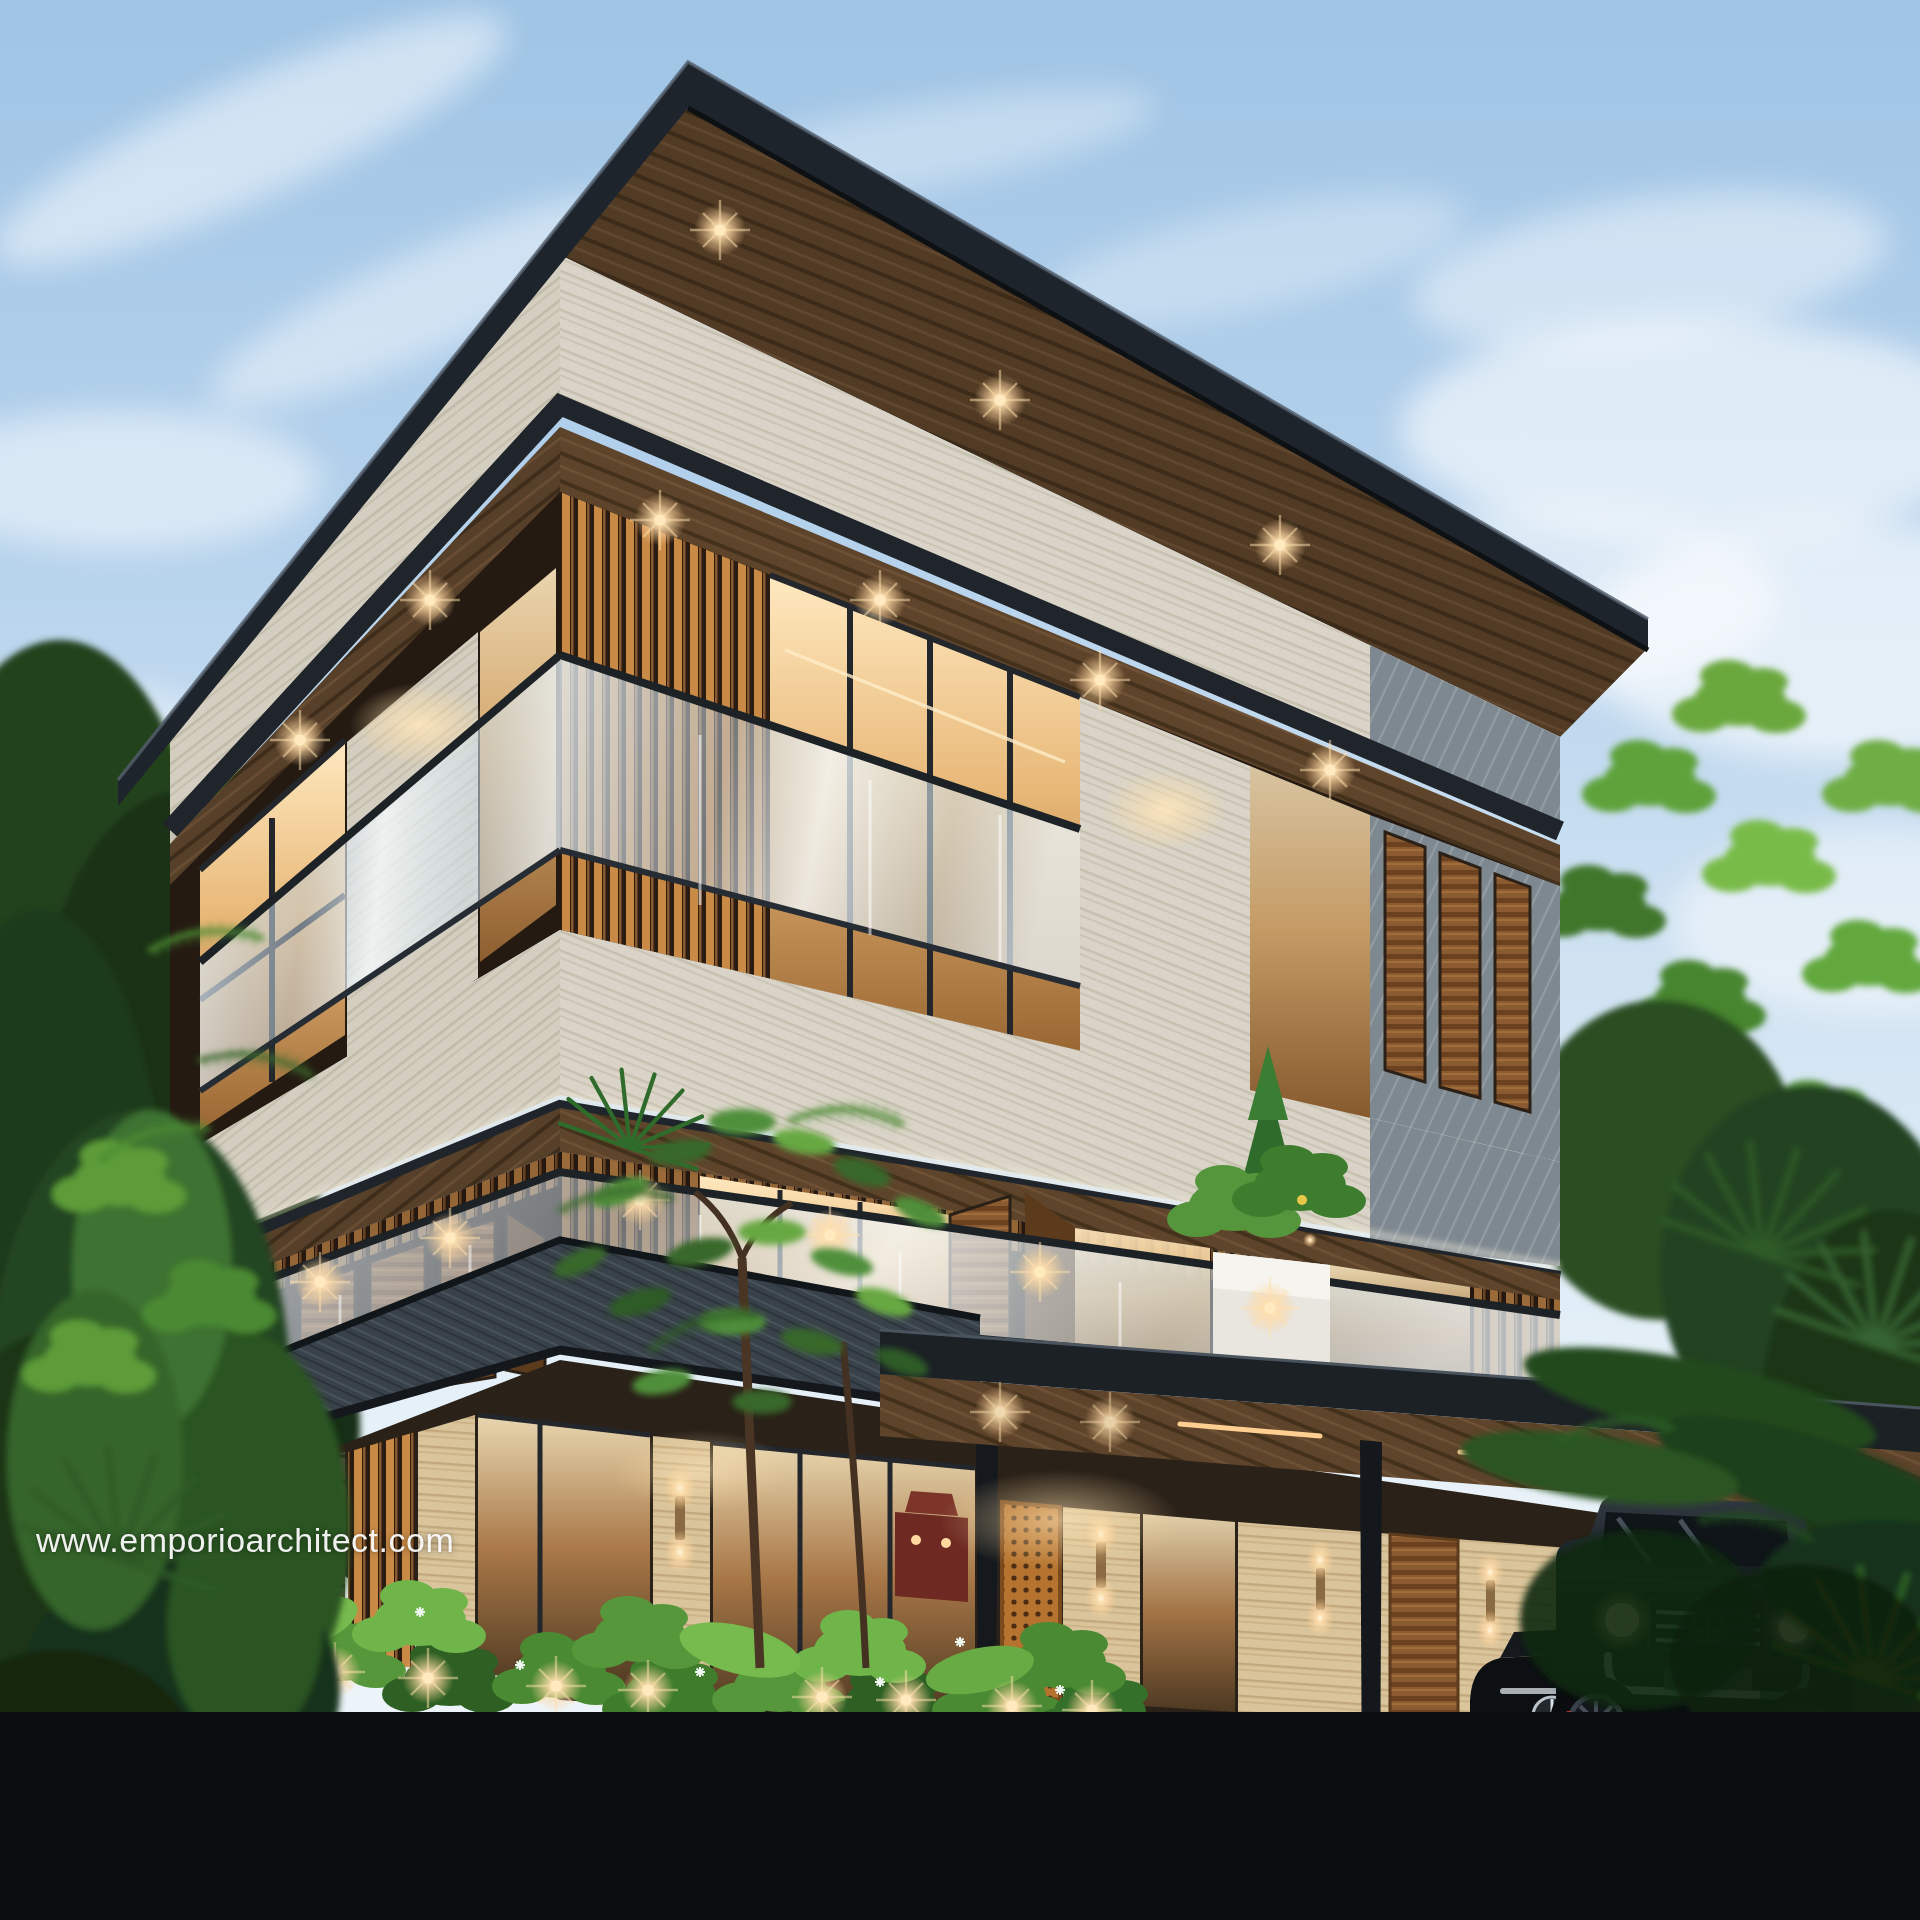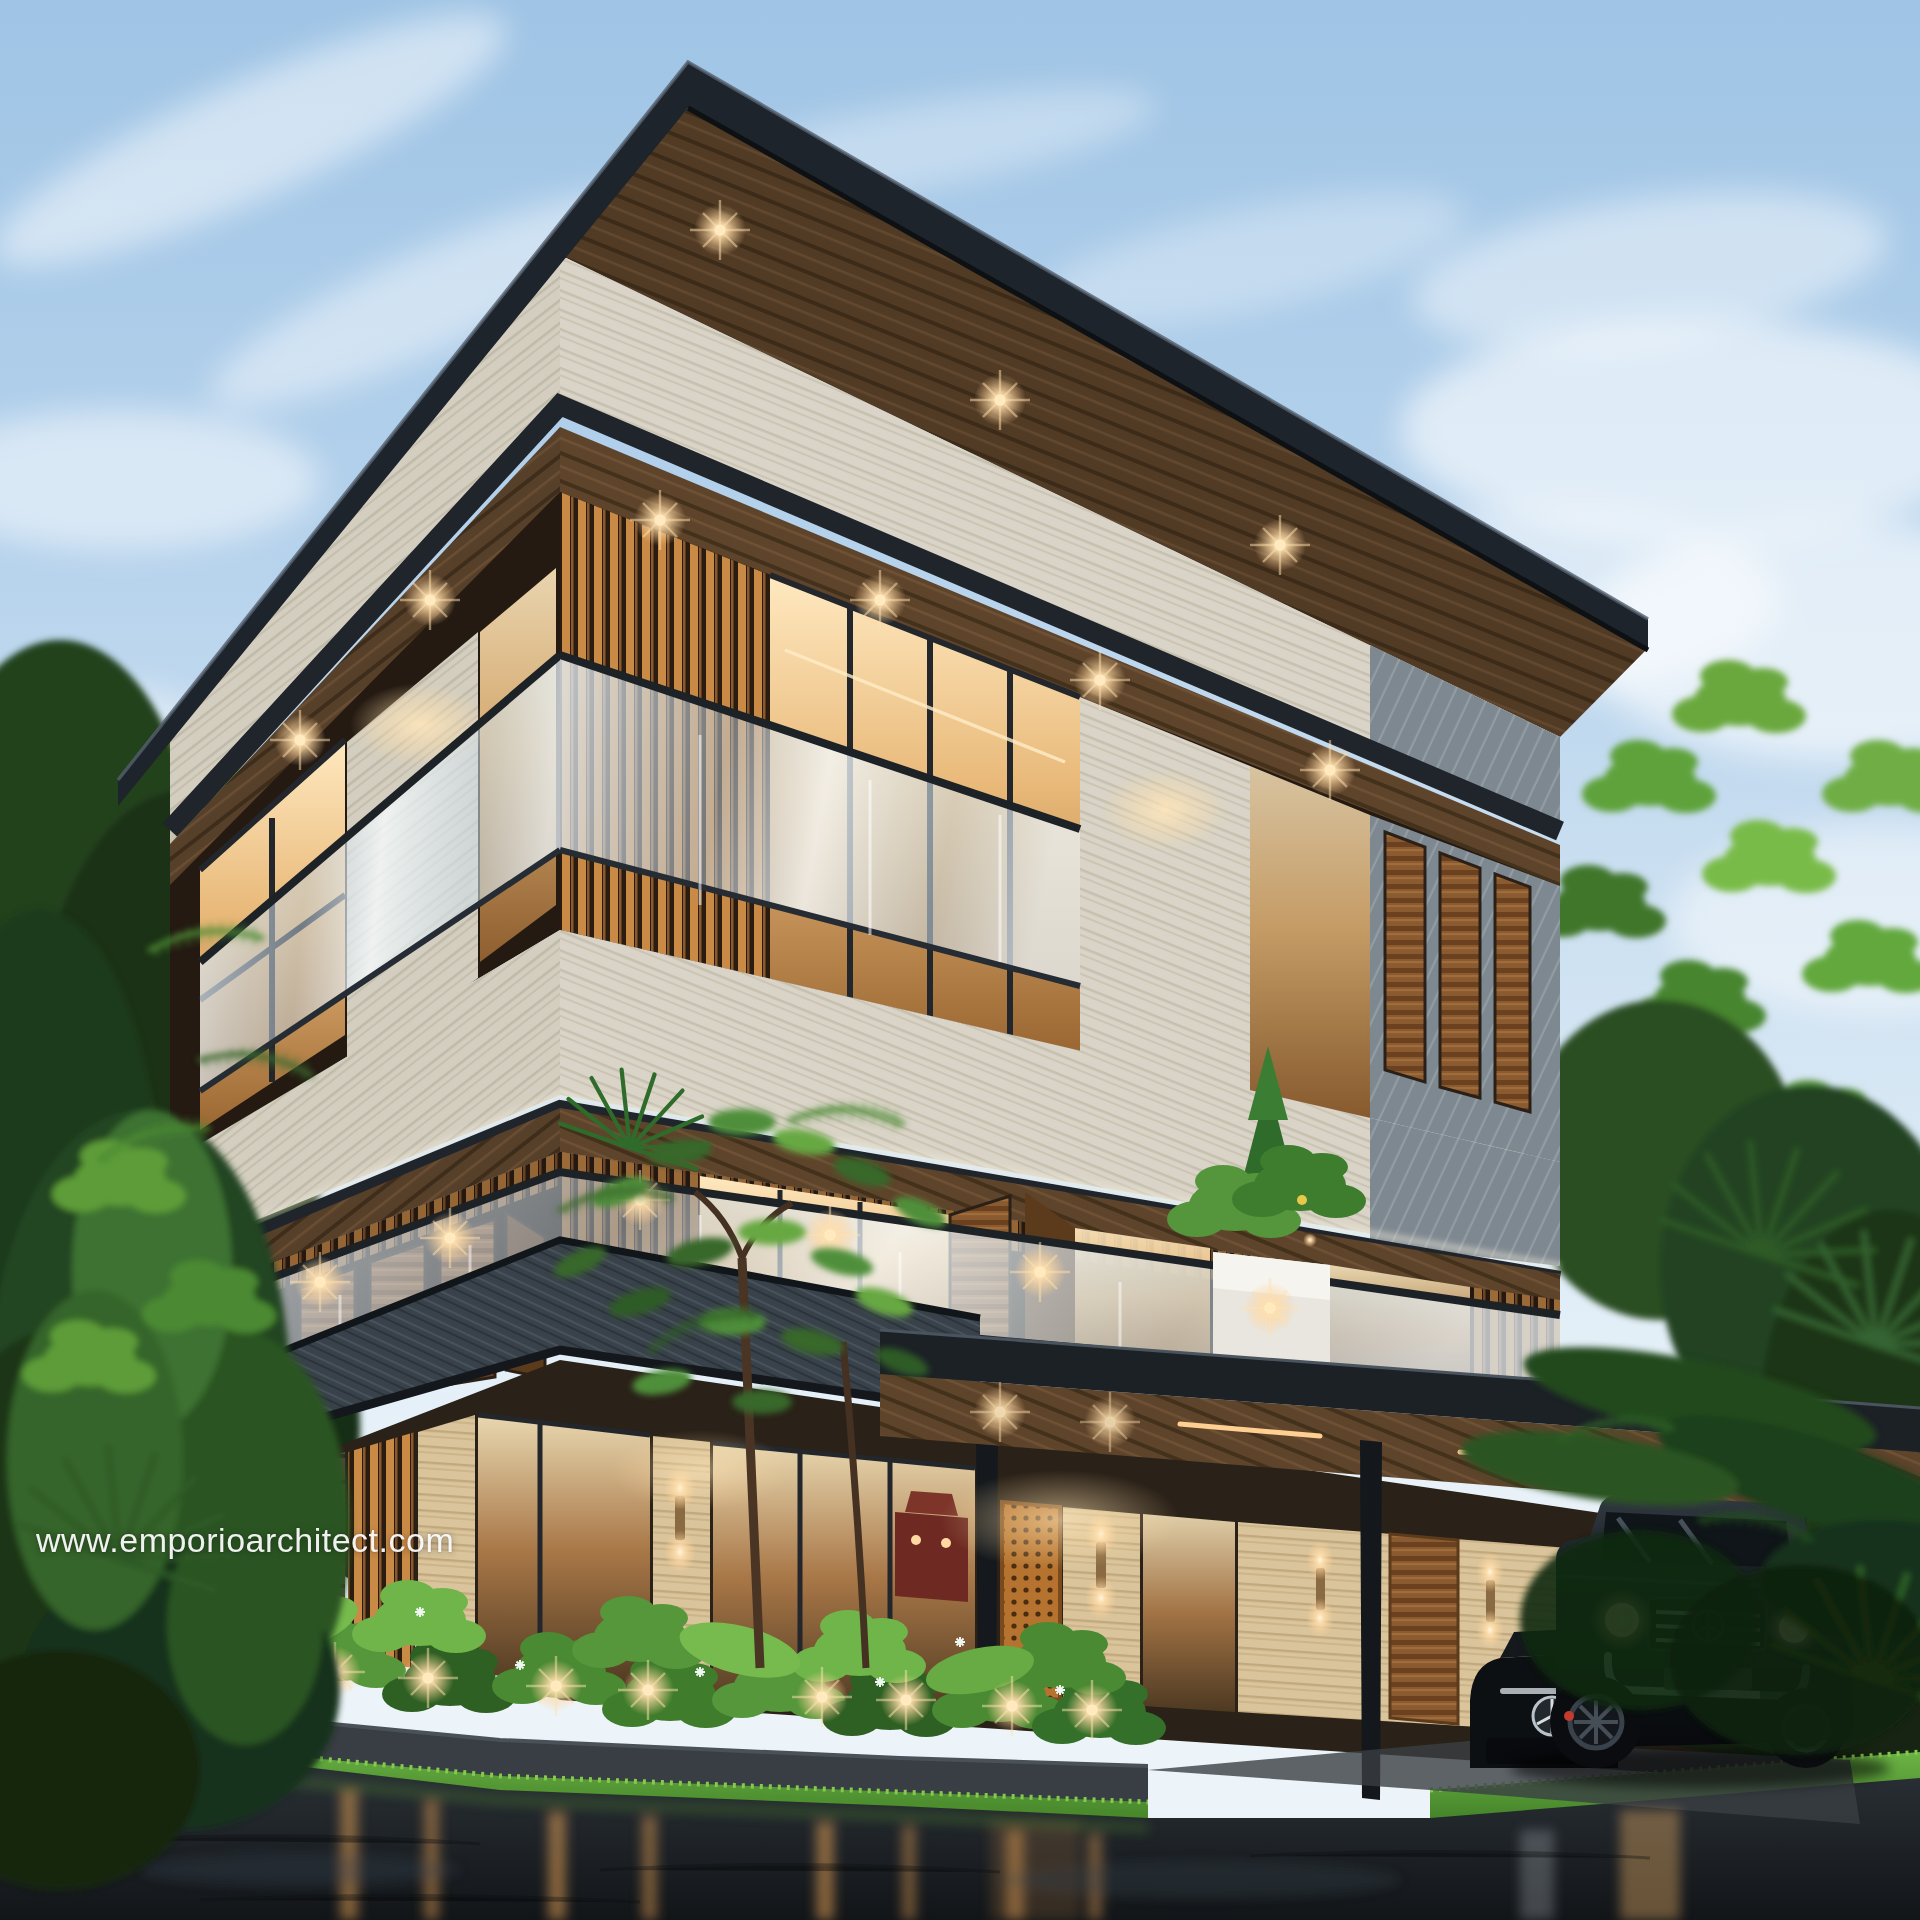--- a/index.html
+++ b/index.html
@@ -1,16 +1,16 @@
 <!DOCTYPE html>
 <html><head>
 <meta charset="utf-8">
 <style>
   html,body{margin:0;padding:0;background:#0b0e11;}
-  #stage{position:relative;width:1920px;height:1920px;overflow:hidden;
+  #stage{position:relative;width:1920px;height:1712px;overflow:hidden;
          font-family:"Liberation Sans", sans-serif;}
   #stage svg{position:absolute;inset:0;display:block;}
   .watermark{position:absolute;left:36px;top:1521px;font-size:34px;font-weight:400;
     letter-spacing:.5px;color:rgba(255,255,255,.93);
     text-shadow:0 1px 7px rgba(0,0,0,.38), 0 0 2px rgba(0,0,0,.25);
     font-family:"Liberation Sans", sans-serif; user-select:none;}
 </style>
 </head>
 <body>
 

